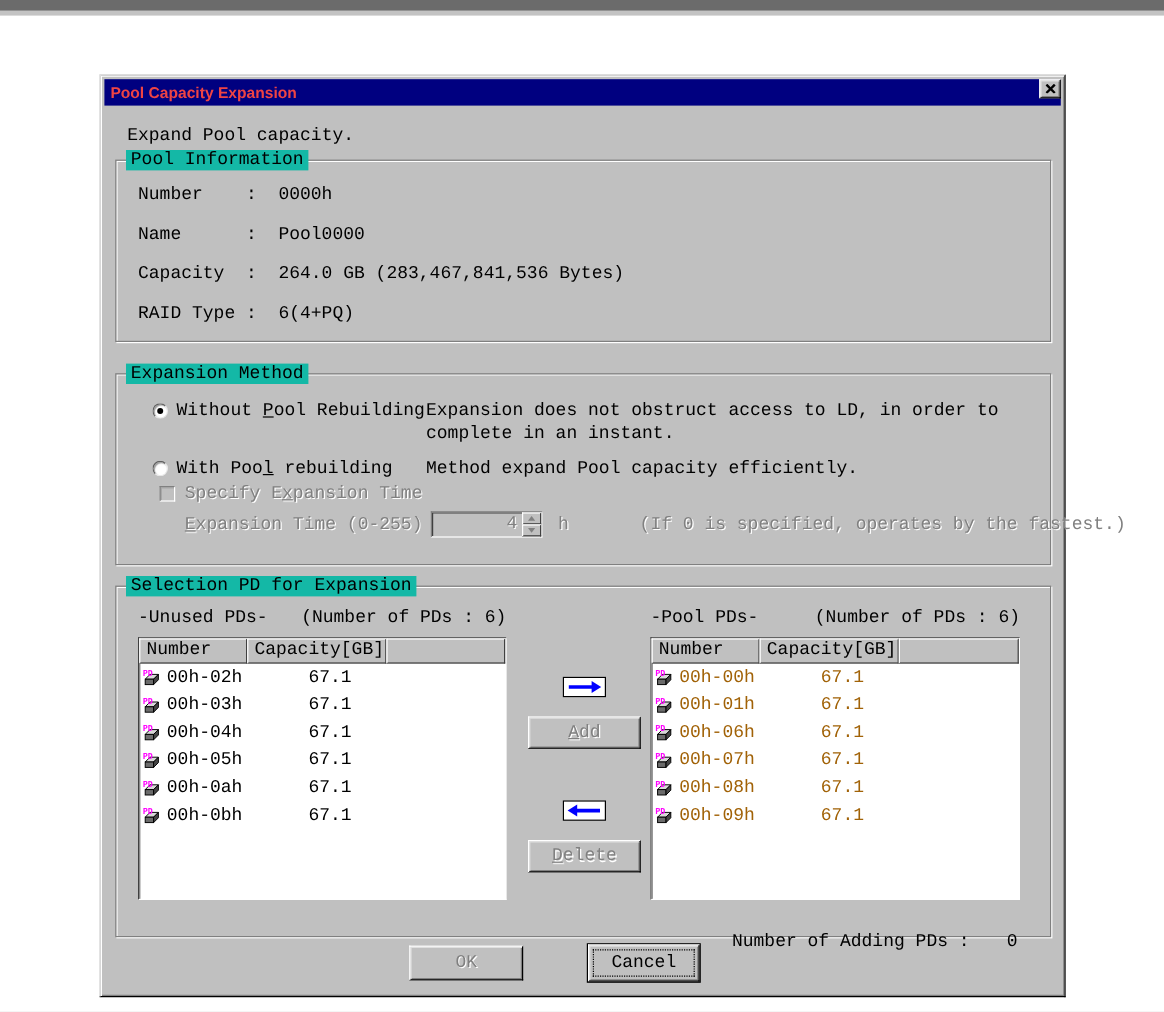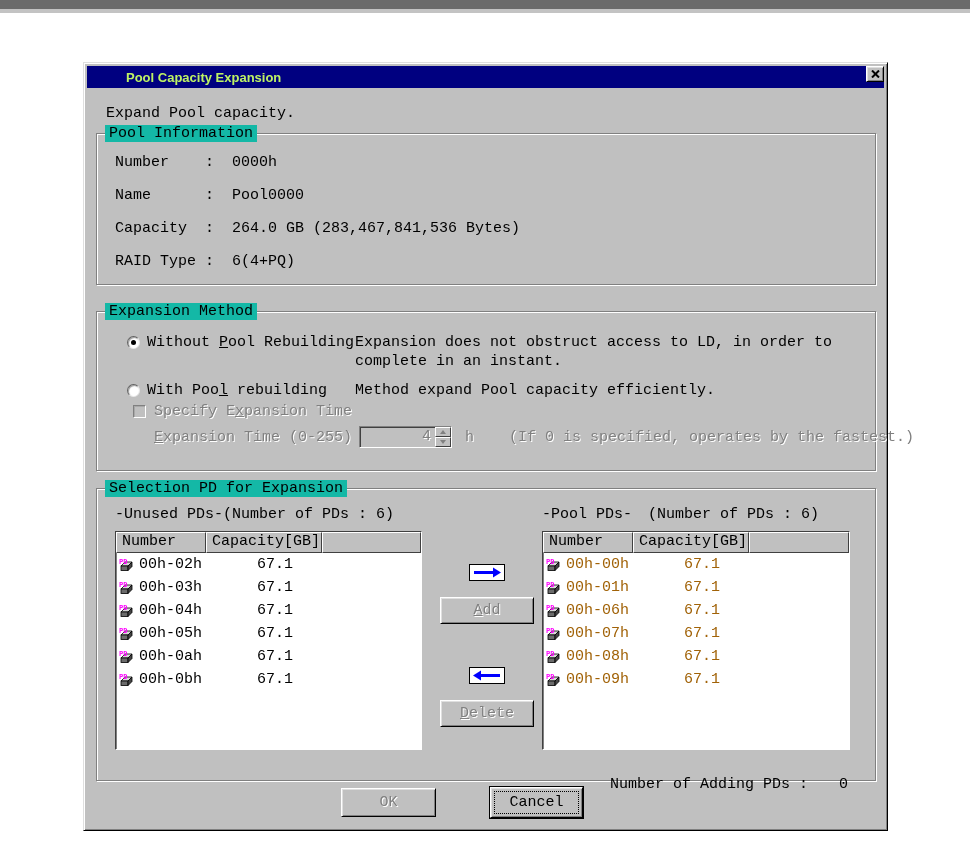--- a/index.html
+++ b/index.html
@@ -7,21 +7,21 @@
     font-family:"Liberation Mono","DejaVu Sans Mono",monospace; font-size:15px; color:#000; }
   .topbar-dark { position:absolute; left:0; top:0; width:970px; height:9px; background:#6b6b6b; }
   .topbar-light { position:absolute; left:0; top:9px; width:970px; height:4px; background:#c3c3c3; }
 
   .dialog { position:absolute; left:83px; top:62px; width:805px; height:769px;
     background:#c0c0c0; border:1px solid; border-color:#dfdfdf #000 #000 #dfdfdf;
     box-shadow: inset 1px 1px 0 #fff, inset -1px -1px 0 #808080; }
 
   .titlebar { position:absolute; left:3px; top:3px; right:3px; height:22px; background:#000080;
     display:flex; align-items:center; padding:0 3px 0 5px; }
-  .title { color:#bef264; font-family:"Liberation Sans",sans-serif; font-weight:bold; font-size:13px;margin-left:34px; }
+  .title { color:#ef4444; font-family:"Liberation Sans",sans-serif; font-weight:bold; font-size:13px; }
   .closebtn { position:absolute; right:3px; top:3px; width:18px; height:16px; background:#c0c0c0;
     border:1px solid; border-color:#fff #000 #000 #fff; box-shadow: inset 1px 1px 0 #dfdfdf, inset -1px -1px 0 #808080;
     display:flex; align-items:center; justify-content:center; cursor:default; }
 
   .intro { position:absolute; left:22px; top:42px; }
 
   .gb { position:absolute; border:1px solid #808080; box-shadow: 1px 1px 0 #fff, inset 1px 1px 0 #fff; }
   .legend { position:absolute; top:-9px; left:8px; background:#14b8a6; padding:0 4px; }
   .gb1 { left:12px; top:70px; width:780px; height:152px; }
   .gb2 { left:12px; top:248px; width:780px; height:160px; }
@@ -45,21 +45,21 @@
 
   .spinbox { position:absolute; left:262px; top:114px; width:93px; height:22px;
     border:1px solid; border-color:#808080 #fff #fff #808080; box-shadow: inset 1px 1px 0 #404040; background:#c0c0c0; display:flex; }
   .spinval { flex:1; text-align:right; padding:1px 4px 0 0; color:#808080; text-shadow:1px 1px 0 #fff; }
   .spinbtns { width:16px; display:flex; flex-direction:column; }
   .spinbtn { flex:1; background:#c0c0c0; border:1px solid; border-color:#fff #404040 #404040 #fff;
     display:flex; align-items:center; justify-content:center; }
   .tri-up { width:0; height:0; border-left:3px solid transparent; border-right:3px solid transparent; border-bottom:4px solid #808080; }
   .tri-dn { width:0; height:0; border-left:3px solid transparent; border-right:3px solid transparent; border-top:4px solid #808080; }
 
-  .listhead { position:absolute; display:flex; white-space:pre; }
+  .listhead { position:absolute; display:flex; justify-content:space-between; white-space:pre; }
   .pdtable { position:absolute; background:#fff; border:1px solid; border-color:#404040 #fff #fff #404040;
     box-shadow: inset 1px 1px 0 #808080; }
   .pdhead { display:flex; height:21px; }
   .hc { background:#c0c0c0; border:1px solid; border-color:#fff #404040 #404040 #fff; padding:0 5px; overflow:hidden; }
   .hc1 { width:90px; } .hc2 { width:116px; } .hc3 { flex:1; }
   .pdrow { display:flex; align-items:center; height:23px; padding-left:2px; }
   .pdnum { width:88px; padding-left:2px; }
   .pdcap { width:100px; text-align:center; }
   .pool .pdnum, .pool .pdcap { color:#a16207; }
   .pdicon { width:17px; height:16px; margin-right:2px; flex:0 0 17px; }
@@ -132,21 +132,21 @@
       <span class="spinbtns">
         <span class="spinbtn">
             <span class="tri-up"></span>
           </span>
         <span class="spinbtn">
             <span class="tri-dn"></span>
           </span>
       </span>
     </div>
     <span class="rlabel gray" style="left:368px; top:117px;">h</span>
-    <span class="rlabel gray" style="left:412px; top:117px;">(If 0 is specified, operates by the fastest.)</span>
+    <span class="rlabel gray" style="left:436px; top:117px;">(If 0 is specified, operates by the fastest.)</span>
   </div>
 
   <div class="gb gb3">
     <span class="legend">Selection PD for Expansion</span>
 
     <div class="listhead" style="left:18px; top:17px; width:307px;">
       <span>-Unused PDs-</span>
       <span>(Number of PDs : 6)</span>
     </div>
     <div class="listhead" style="left:445px; top:17px; width:308px;gap:16px;">

